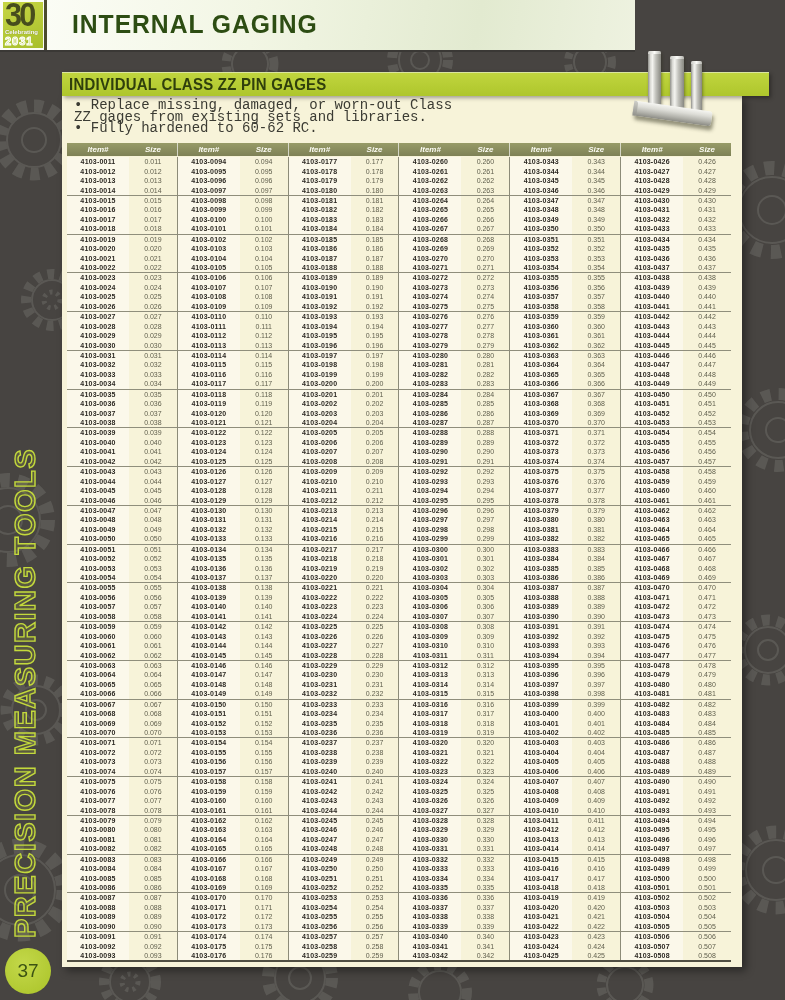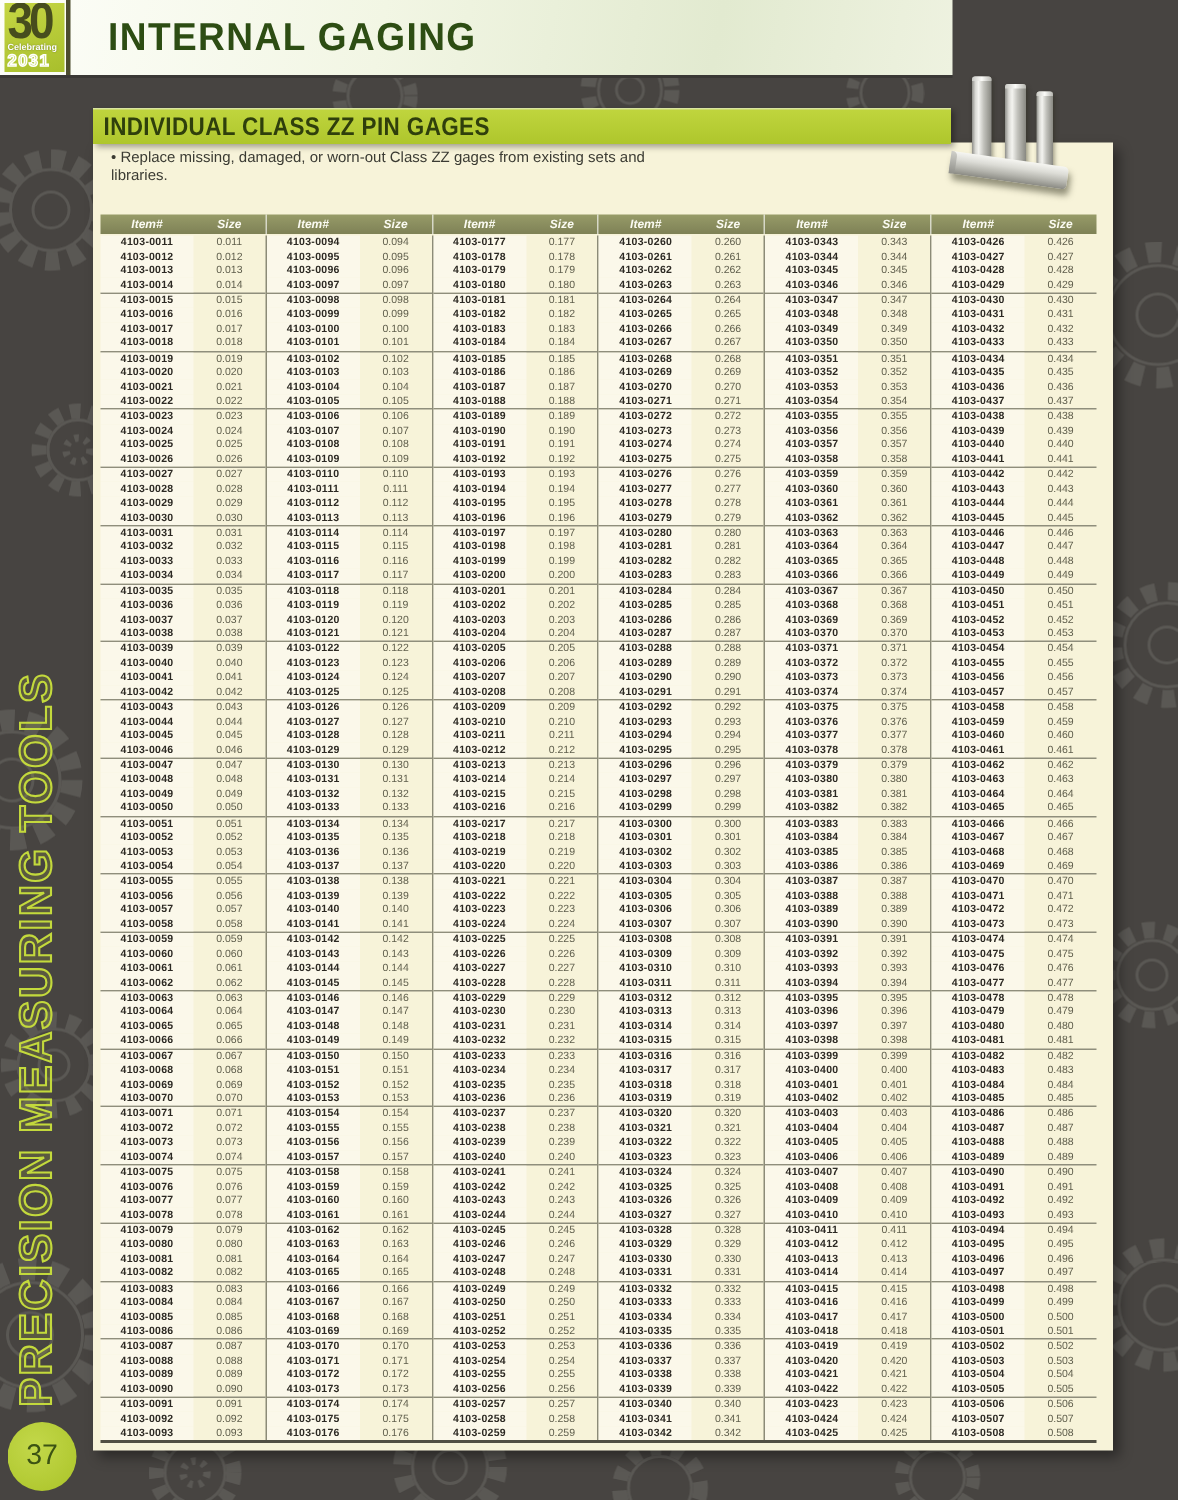--- a/index.html
+++ b/index.html
@@ -40,38 +40,38 @@
     position:absolute;left:44px;top:0;width:3px;height:50px;background:#4c4c2e;
   }
   .main-title{
     position:absolute;left:72px;top:9px;
     font-size:26px;font-weight:bold;color:#2d4d13;letter-spacing:1px;
     transform:scaleX(.95);transform-origin:left top;white-space:nowrap;
   }
 
   
   .greenbar{
-    position:absolute;left:62px;top:72px;width:572px;height:23px;z-index:4;
+    position:absolute;left:62px;top:72px;width:707px;height:23px;z-index:4;
     background:linear-gradient(180deg,#c0d53e,#aec62c);
     border-top:1px solid rgba(255,255,255,.55);
     box-shadow:2px 2px 4px rgba(0,0,0,.35);
   }
   .greenbar-title{
     position:absolute;left:7px;top:2px;font-size:17px;font-weight:bold;color:#2f3f0c;
     letter-spacing:.3px;transform:scaleX(.88);transform-origin:left top;white-space:nowrap;
   }
 
   
   .panel{
     position:absolute;left:62px;top:95px;width:680px;height:872px;z-index:3;
     background:#f7f3d9;
     box-shadow:4px 4px 8px rgba(0,0,0,.4);
   }
   .bullets{position:absolute;top:5px;margin:0;padding:0;list-style:none;
-    font-size:10px;color:#3b3b33;line-height:11.5px;}
+    font-size:14px;color:#3b3b33;line-height:11.5px;font-family:Liberation Mono, monospace;}
   .bullets-left{left:12px;width:395px;}
   .bullets-right{left:416px;width:230px;}
   .bullets li::before{content:"\2022\00a0 ";color:#3b3b33;}
 
   
   .ptable{position:absolute;left:5px;top:48px;width:664px;}
   .thead{display:flex;height:13px;
     background:linear-gradient(180deg,#979b68,#7e8156);
     border-bottom:1px solid #f7f3d9;}
   .hgroup{flex:1;display:grid;grid-template-columns:62px 1fr;align-items:center;}
@@ -216,20 +216,21 @@
   <div class="main-title">INTERNAL GAGING</div>
 </div>
 
 <div class="greenbar">
   <div class="greenbar-title">INDIVIDUAL CLASS ZZ PIN GAGES</div>
 </div>
 
 <div class="panel">
   <ul class="bullets bullets-left">
     <li>Replace missing, damaged, or worn-out Class ZZ gages from existing sets and libraries.</li>
+    <li>Fully hardened to 60-62 RC.</li>
   </ul>
 
   <div class="ptable">
     <div class="thead">
         <div class="hgroup">
           <span class="hitem">Item#</span>
           <span class="hsize">Size</span>
         </div>
         <div class="hgroup">
           <span class="hitem">Item#</span>

